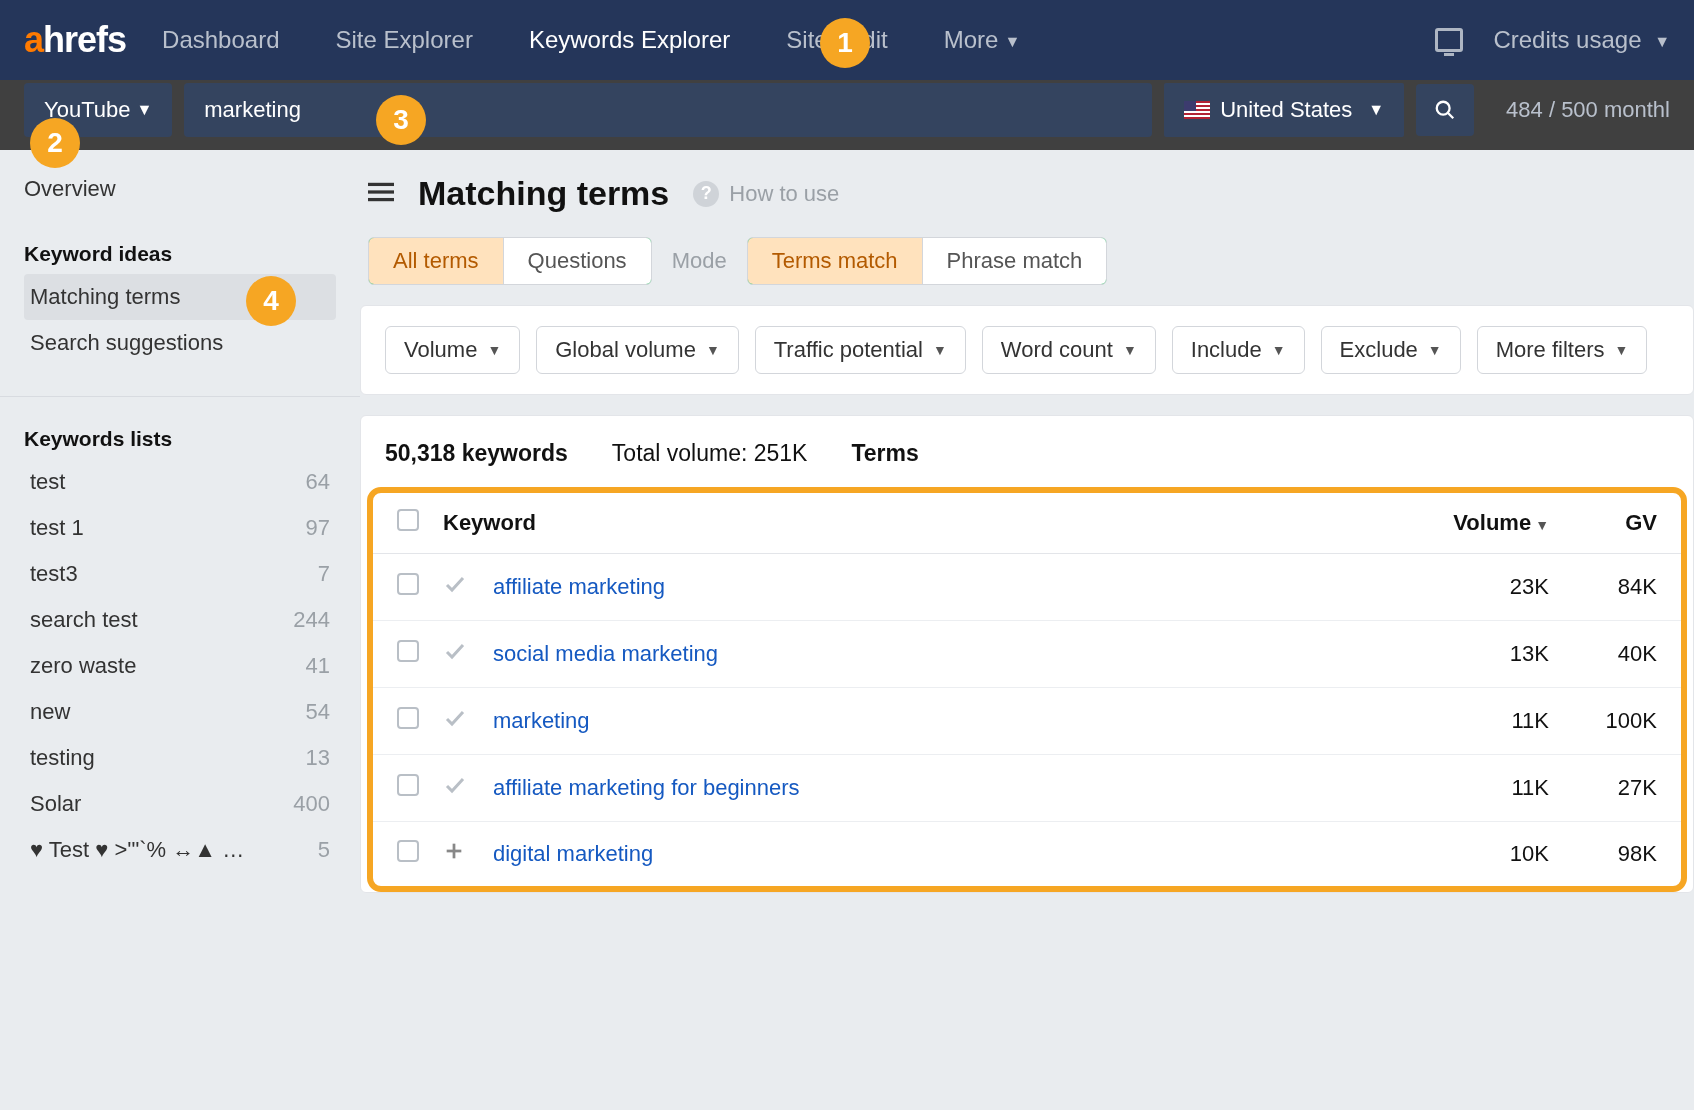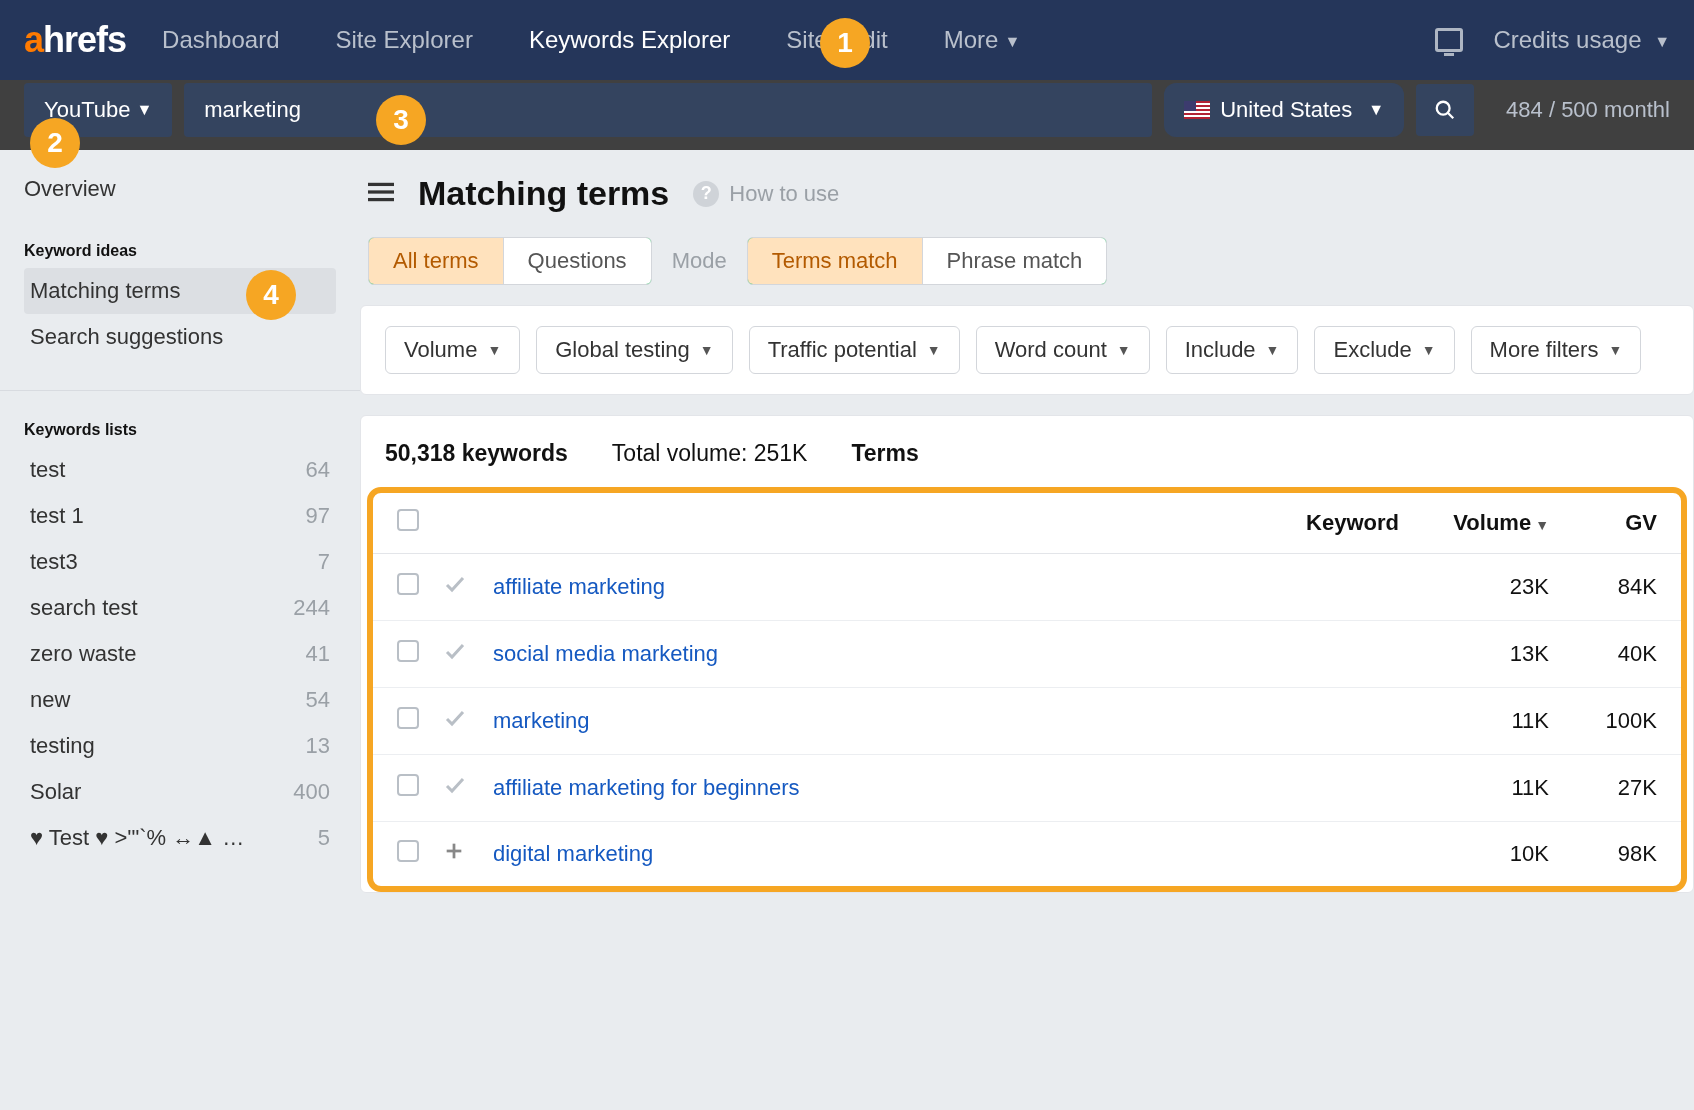--- a/index.html
+++ b/index.html
@@ -17,33 +17,33 @@
     .nav-right { margin-left: auto; display: flex; align-items: center; gap: 30px; }
     .screen-icon { width: 28px; height: 24px; border: 3px solid #aeb6c3; border-radius: 3px; position: relative; }
     .screen-icon::after { content:""; position:absolute; bottom:-7px; left:50%; transform:translateX(-50%); width:10px; height:3px; background:#aeb6c3; }
     .credits { color: #b9c0cc; cursor: pointer; }
     .badge { position: absolute; width: 50px; height: 50px; border-radius: 50%; background: #f6a623; color: #fff; font-weight: 700; display: flex; align-items: center; justify-content: center; font-size: 28px; z-index: 50; }
     
     
     .search-row { background: #404040; height: 70px; display: flex; align-items: center; padding: 0 24px 10px 24px; font-size: 22px; gap: 12px; }
     .platform-select { background: #34445f; color: #fff; padding: 14px 20px; border-radius: 4px; cursor: pointer; display:flex; align-items:center; }
     .search-input-wrap { flex: 1; background: #34445f; border-radius: 4px; padding: 14px 20px; color: #fff; display:flex; align-items:center; }
-    .country-select { background: #34445f; color: #fff; padding: 14px 20px; border-radius: 12px; cursor: pointer; display:flex; align-items:center; gap:10px; }
+    .country-select { background: #34445f; color: #fff; padding: 14px 20px; border-radius: 2px; cursor: pointer; display:flex; align-items:center; gap:10px; }
     .flag { width: 26px; height: 18px; background: linear-gradient(#b22234, #b22234); position:relative; display:inline-block; }
     .flag::before { content:""; position:absolute; inset:0; background: repeating-linear-gradient(#b22234 0 2px, #fff 2px 4px); }
     .flag::after { content:""; position:absolute; top:0; left:0; width:12px; height:10px; background:#3c3b6e; }
     .search-btn { background: #34445f; width: 58px; height: 52px; border-radius: 4px; display:flex; align-items:center; justify-content:center; cursor:pointer; }
     .search-btn svg { width:22px; height:22px; stroke:#fff; }
     .credits-counter { color: #b9c0cc; margin-left: 20px; }
     
     
     .body-wrap { display: flex; }
     .sidebar { width: 360px; padding: 16px 24px; font-size: 22px; }
     .side-link { padding: 10px 0; color: #333; cursor:pointer; }
-    .side-heading { font-weight: 700; margin-top: 30px; margin-bottom: 8px; font-size: 16px; }
+    .side-heading { font-weight: 700; margin-top: 30px; margin-bottom: 8px; font-size: 21px; }
     .side-item { display:flex; justify-content:space-between; padding: 10px 6px; color:#333; cursor:pointer; position:relative; }
     .side-item.active { background:#dcdfe3; border-radius:4px; }
     .side-count { color:#9aa0a6; }
     .side-divider { border-top:1px solid #d8dbe0; margin: 30px -24px 20px -24px; }
     
     
     .main { flex:1; padding: 24px 0 0 0; }
     .page-head { display:flex; align-items:center; gap:24px; padding: 0 8px 24px 8px; }
     .menu-icon svg { width:26px; height:20px; }
     .page-title { font-size: 34px; font-weight:700; }
@@ -60,21 +60,21 @@
     .filter-card { background:#fff; border:1px solid #e3e5e9; border-radius:6px; padding: 20px 24px; display:flex; flex-wrap:wrap; gap:16px; margin-bottom: 20px; }
     .filter-chip { border:1px solid #d3d6db; border-radius:6px; padding: 10px 18px; font-size:22px; color:#333; background:#fff; cursor:pointer; display:flex; align-items:center; }
     .caret { margin-left:10px; font-size:14px; color:#555; }
     
     .results-card { background:#fff; border:1px solid #e3e5e9; border-radius:6px; padding: 24px 0 0 0; }
     .stats-row { display:flex; gap:44px; align-items:baseline; font-size:23px; padding: 0 24px 20px 24px; }
     .stats-row .bold { font-weight:700; }
     
     .hl-box { margin: 0 6px; border: 6px solid #f6a623; border-radius: 14px; }
     table { width:100%; border-collapse: collapse; font-size:22px; }
-    th { text-align:right; font-weight:700; padding: 16px 12px; border-bottom:1px solid #e3e5e9; }
+    th { text-align:left; font-weight:700; padding: 16px 12px; border-bottom:1px solid #e3e5e9; }
     th.r, td.r { text-align:right; }
     td { padding: 18px 12px; border-bottom:1px solid #eceef1; }
     tr:last-child td { border-bottom:none; }
     .kw-link { color:#1559c1; cursor:pointer; }
     .chk { width:22px; height:22px; border:2px solid #b9bfc6; border-radius:4px; display:inline-block; cursor:pointer; }
     .tick svg { width:24px; height:24px; stroke:#b9bfc6; }
     .plus svg { width:22px; height:22px; stroke:#888; }
     th .sort-caret { font-size:14px; margin-left:4px; color:#555; }
     .col-chk { width:50px; padding-left:24px; }
     .col-tick { width:50px; }
@@ -207,21 +207,21 @@
         <div class="seg-btn">Phrase match</div>
       </div>
     </div>
 
     <div class="filter-card" id="filters-container">
         <div class="filter-chip">
           <span>Volume</span>
           <span class="caret">▼</span>
         </div>
         <div class="filter-chip">
-          <span>Global testing</span>
+          <span>Global volume</span>
           <span class="caret">▼</span>
         </div>
         <div class="filter-chip">
           <span>Traffic potential</span>
           <span class="caret">▼</span>
         </div>
         <div class="filter-chip">
           <span>Word count</span>
           <span class="caret">▼</span>
         </div>

